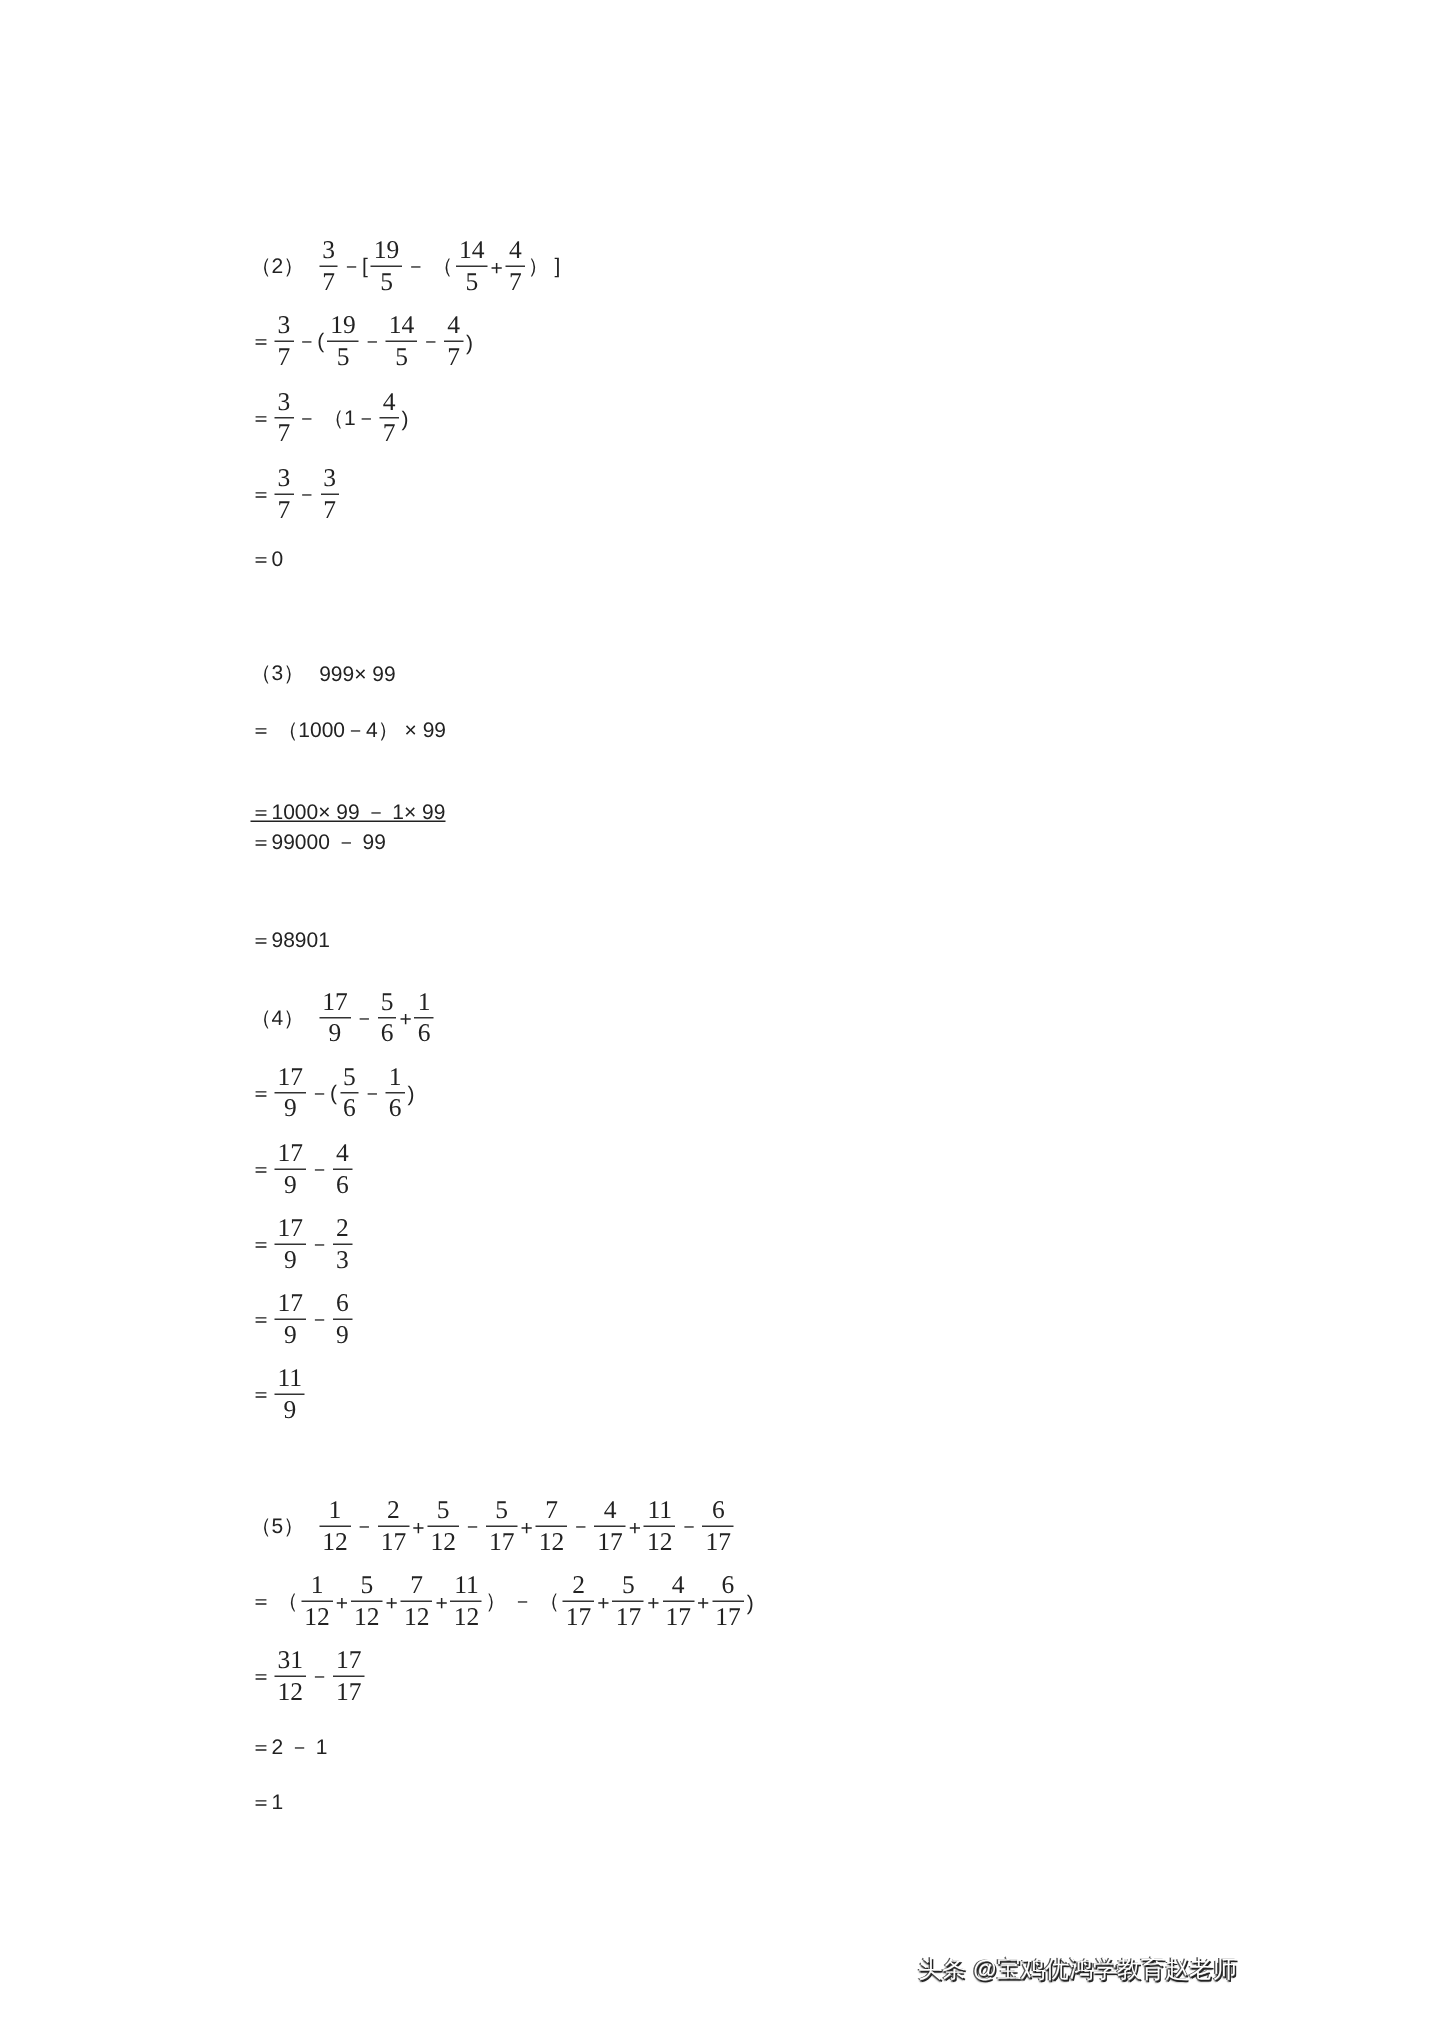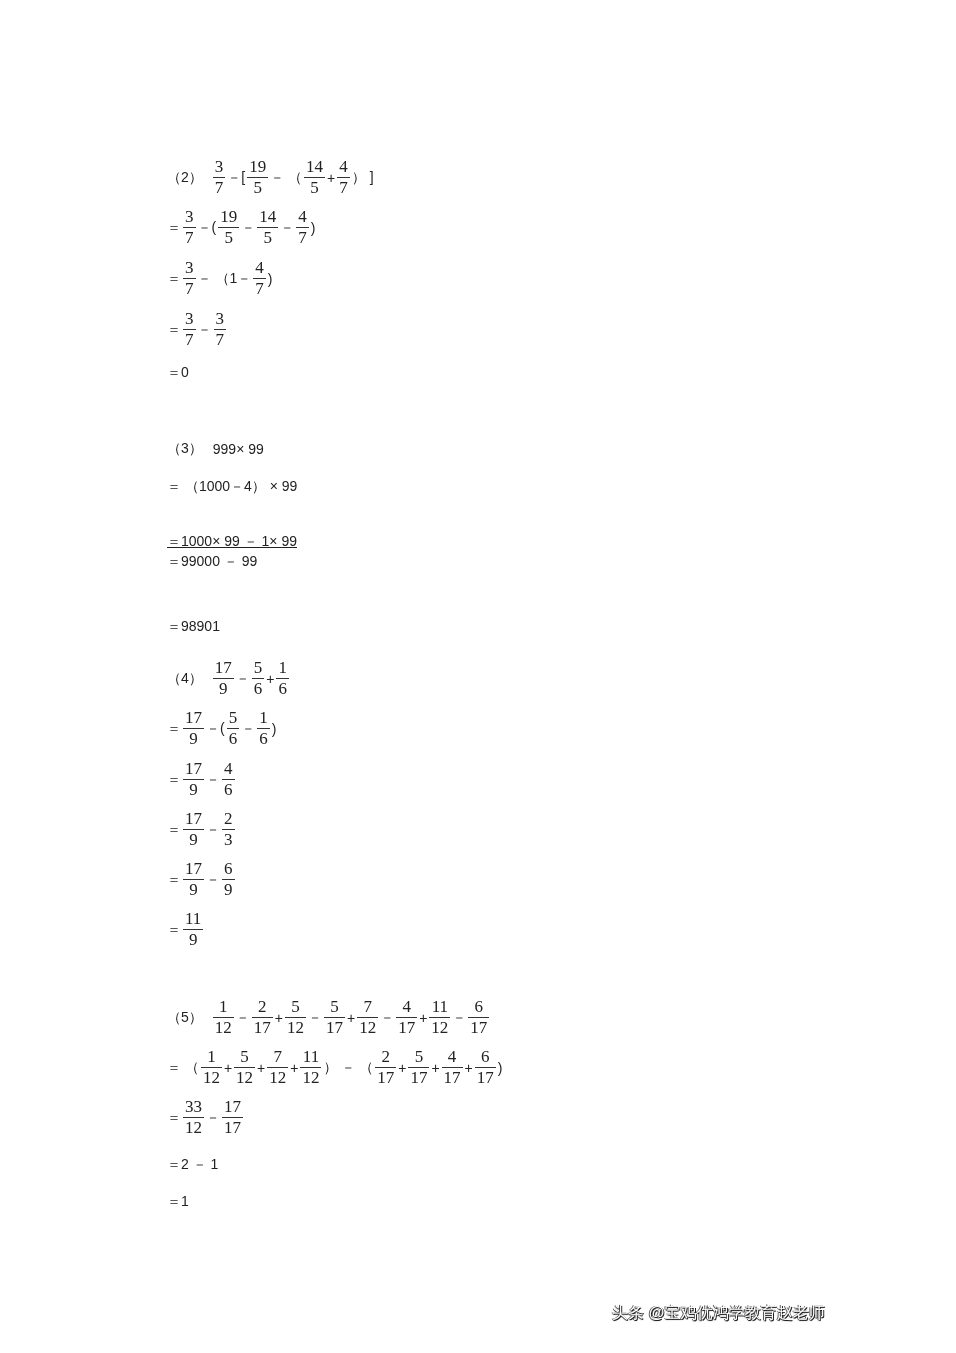--- a/index.html
+++ b/index.html
@@ -312,21 +312,21 @@
       <span class="frac">
         <span class="num">6</span>
         <span class="bar"></span>
         <span class="den">17</span>
       </span>
       <span class="tok">)</span>
     </div>
     <div class="line" style="top: 1098px;">
       <span class="tok">＝</span>
       <span class="frac">
-        <span class="num">33</span>
+        <span class="num">31</span>
         <span class="bar"></span>
         <span class="den">12</span>
       </span>
       <span class="tok">－</span>
       <span class="frac">
         <span class="num">17</span>
         <span class="bar"></span>
         <span class="den">17</span>
       </span>
     </div>

